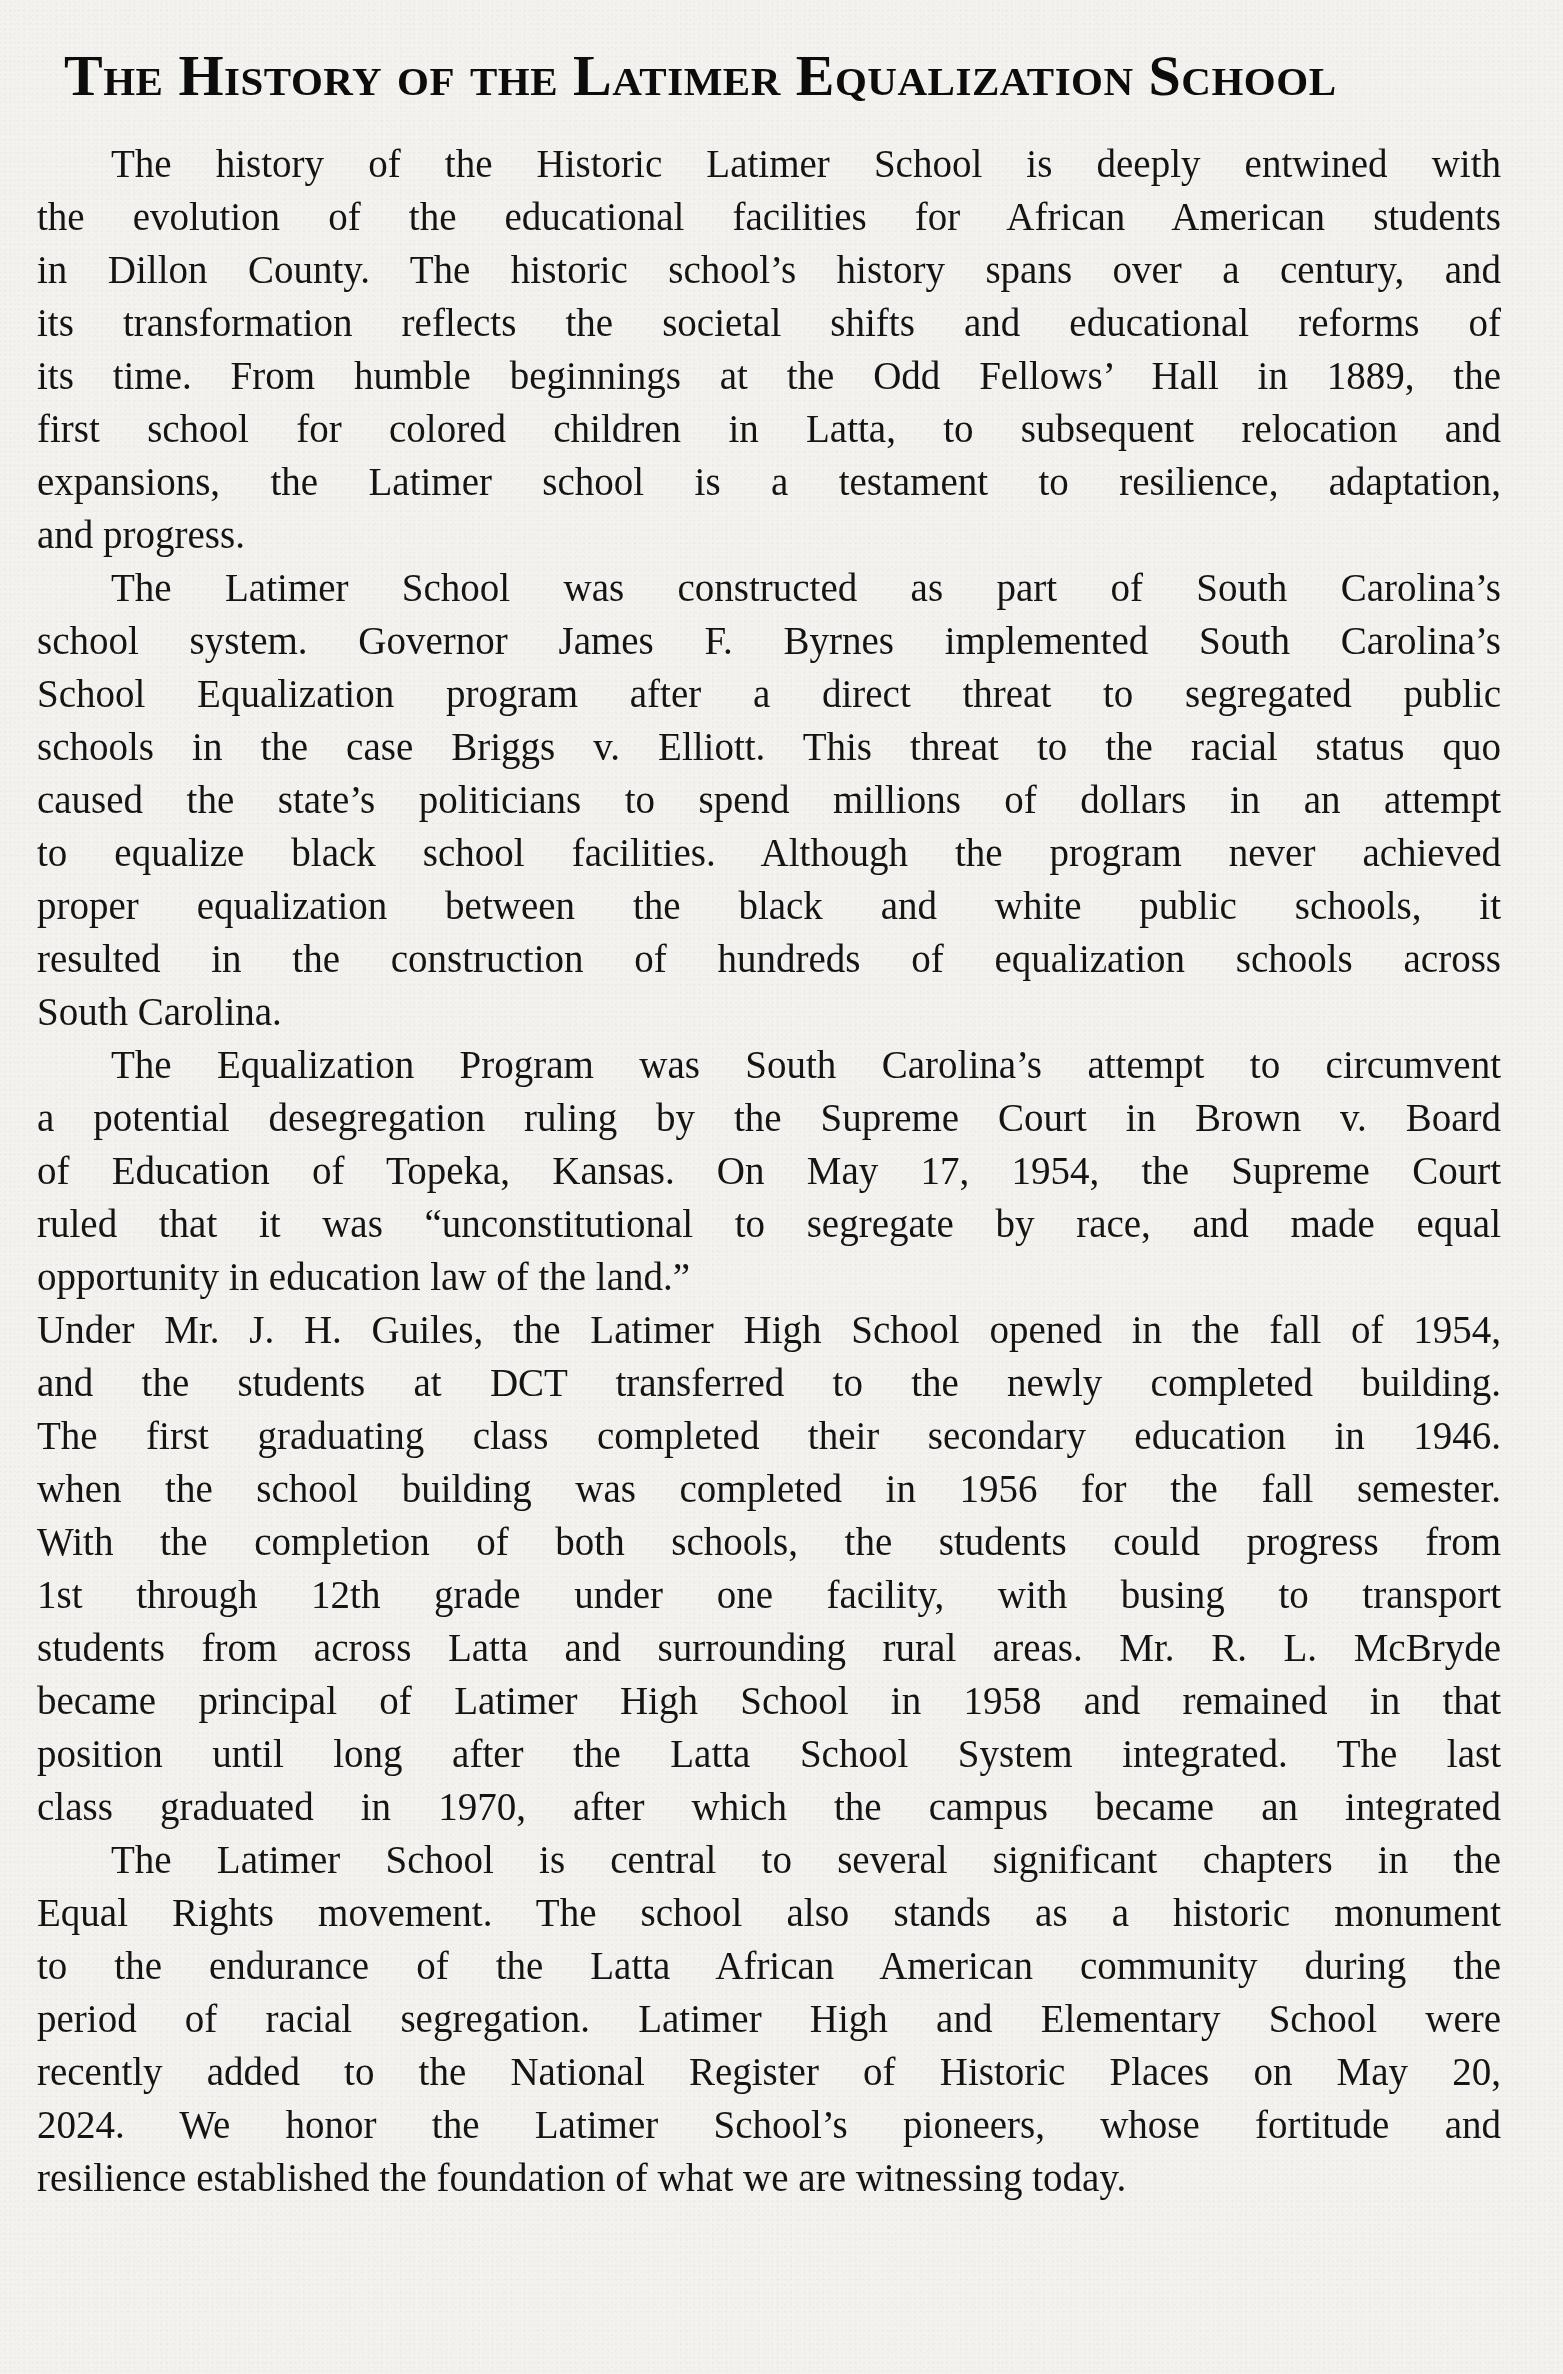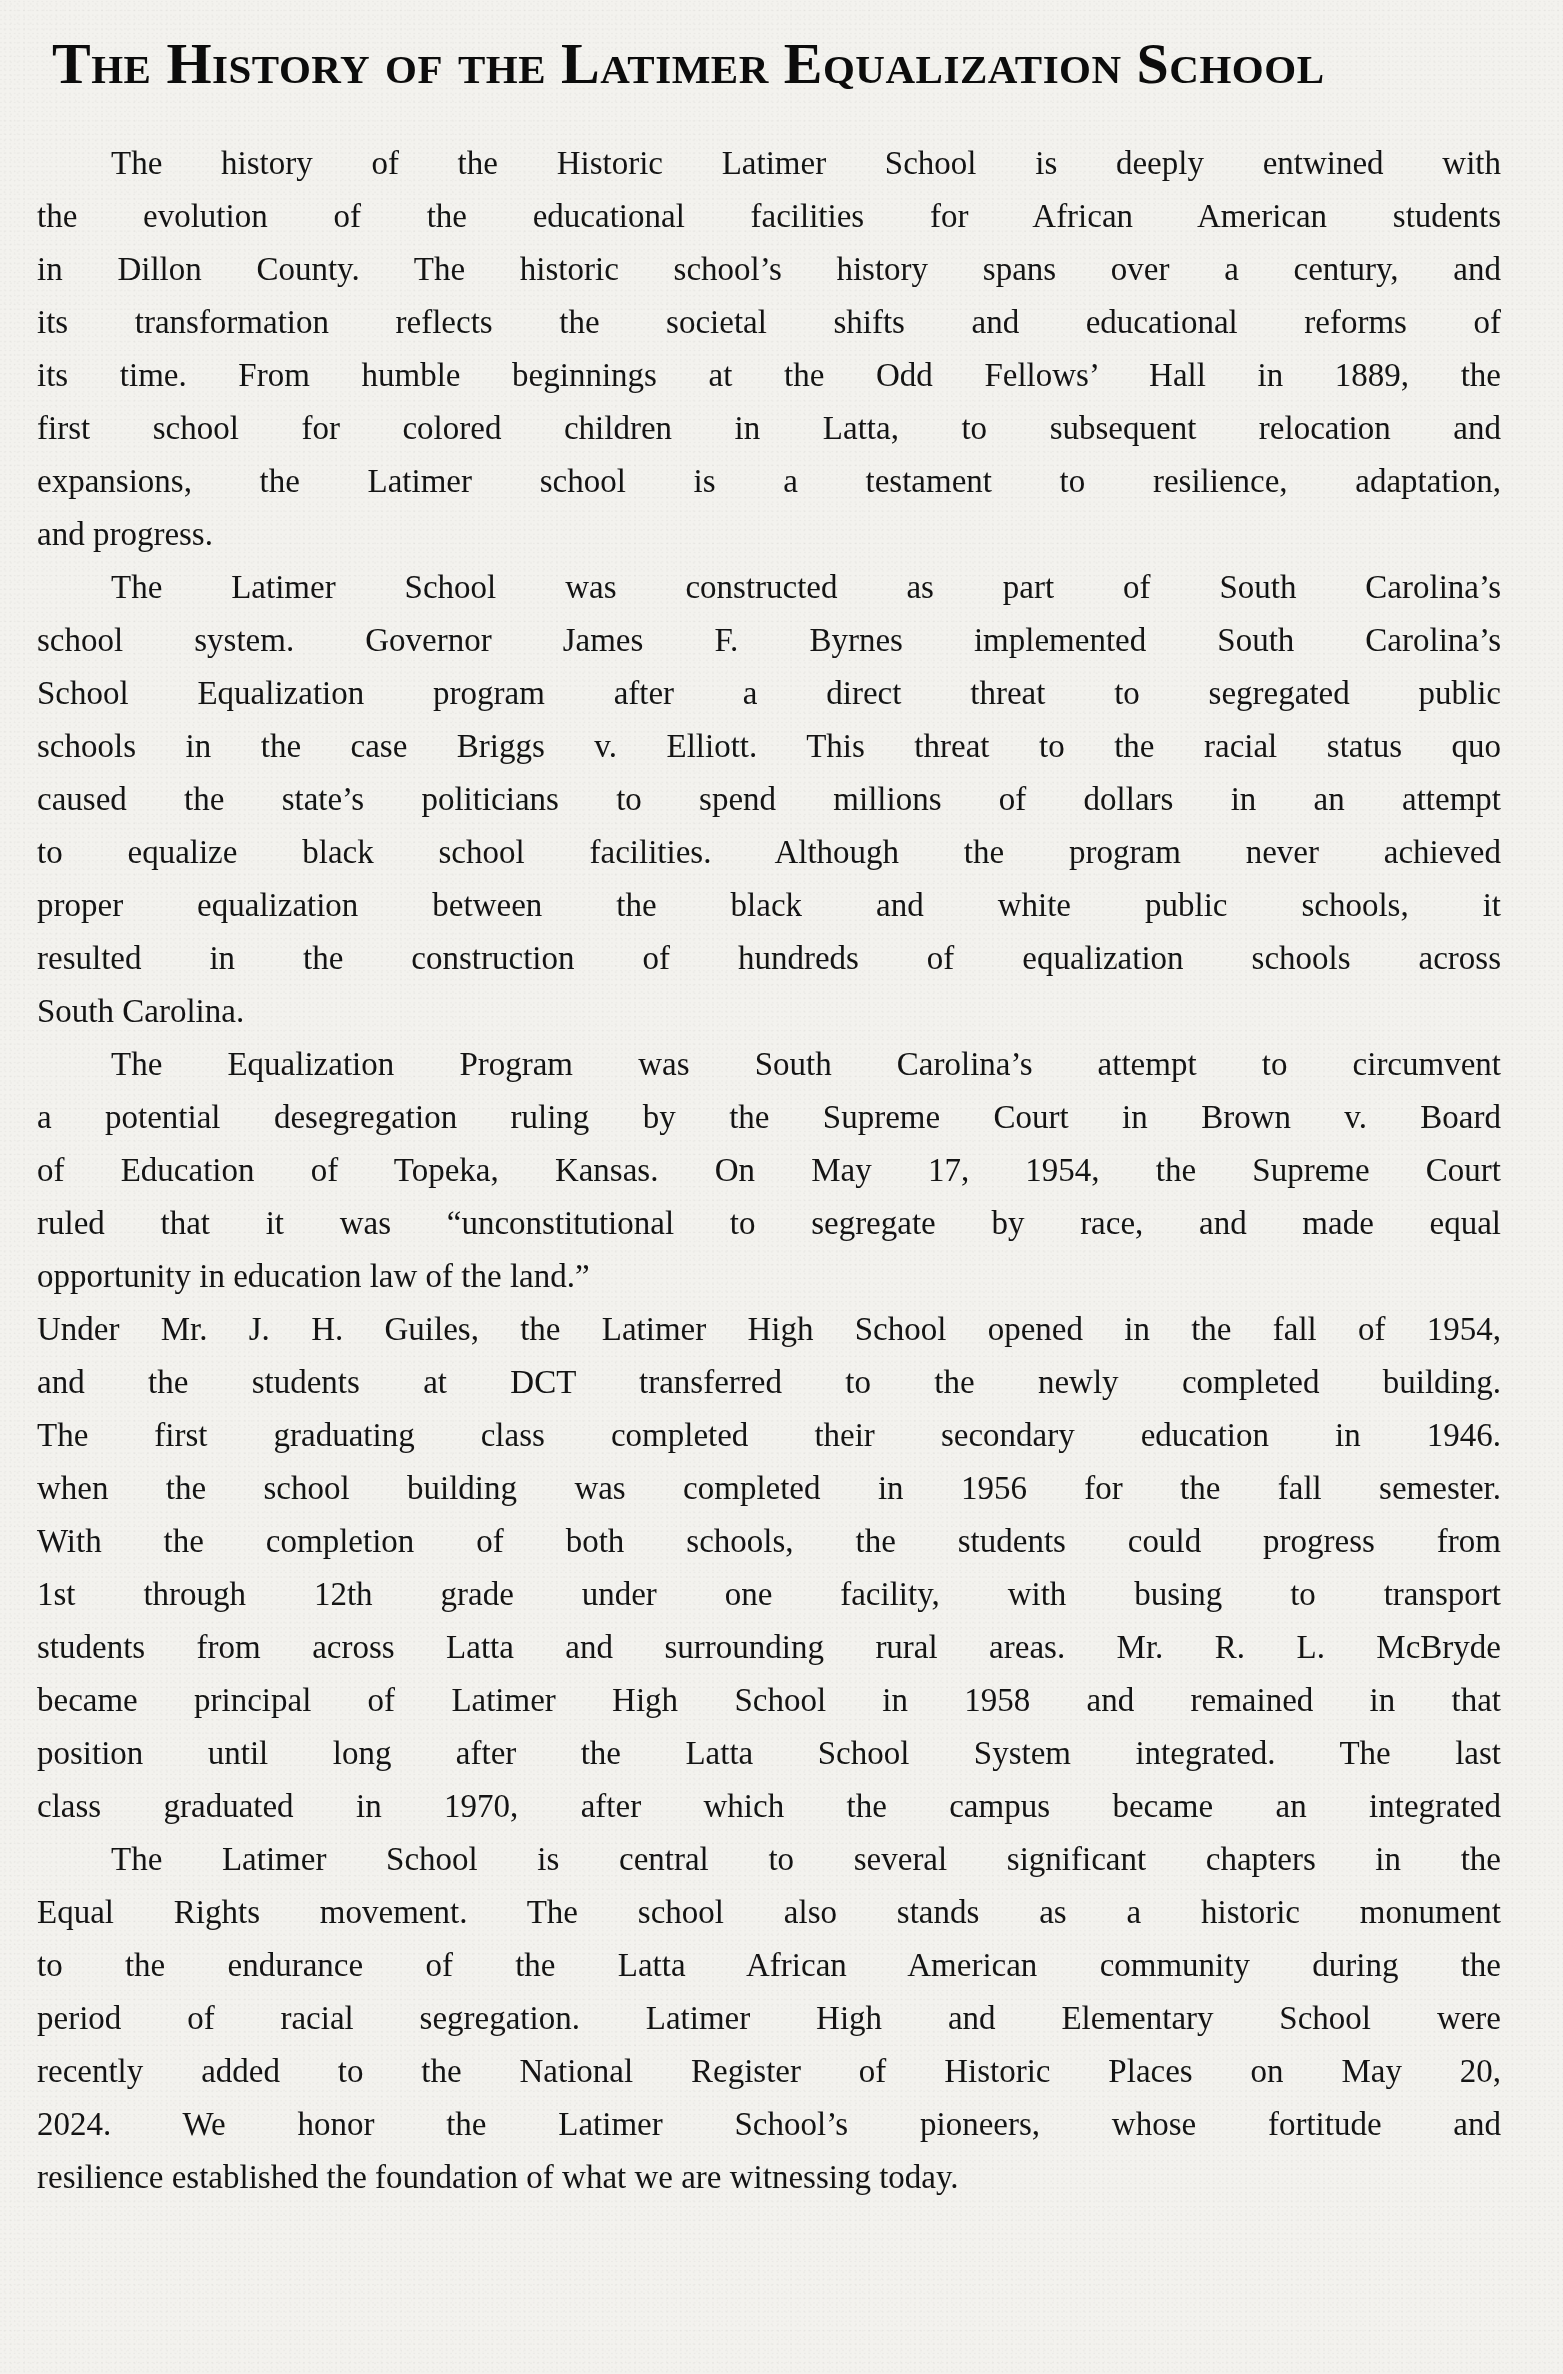--- a/index.html
+++ b/index.html
@@ -25,41 +25,41 @@
     left: 0;
     top: 0;
     width: 1564px;
     height: 2375px;
   }
   .title {
     position: absolute;
     left: 48px;
     top: 26px;
     width: 1428px;
-    margin: 4px;
+    margin: 16px;
     font-family: "Liberation Serif", "DejaVu Serif", serif;
     font-weight: bold;
     font-variant: small-caps;
     font-size: 58px;
     line-height: 67px;
     letter-spacing: 0.5px;
     color: #0c0c0c;
     white-space: nowrap;
   }
   .body-text {
     position: absolute;
     left: 37px;
     top: 137px;
     width: 1464px;
   }
   .line {
     display: block;
     height: 53px;
     line-height: 53px;
-    font-size: 33px;
+    font-size: 39px;
     white-space: nowrap;
     text-align: justify;
     text-align-last: justify;
     overflow: visible;
   }
   .line.last {
     text-align: right;
     text-align-last: left;
   }
   .line.indent {

